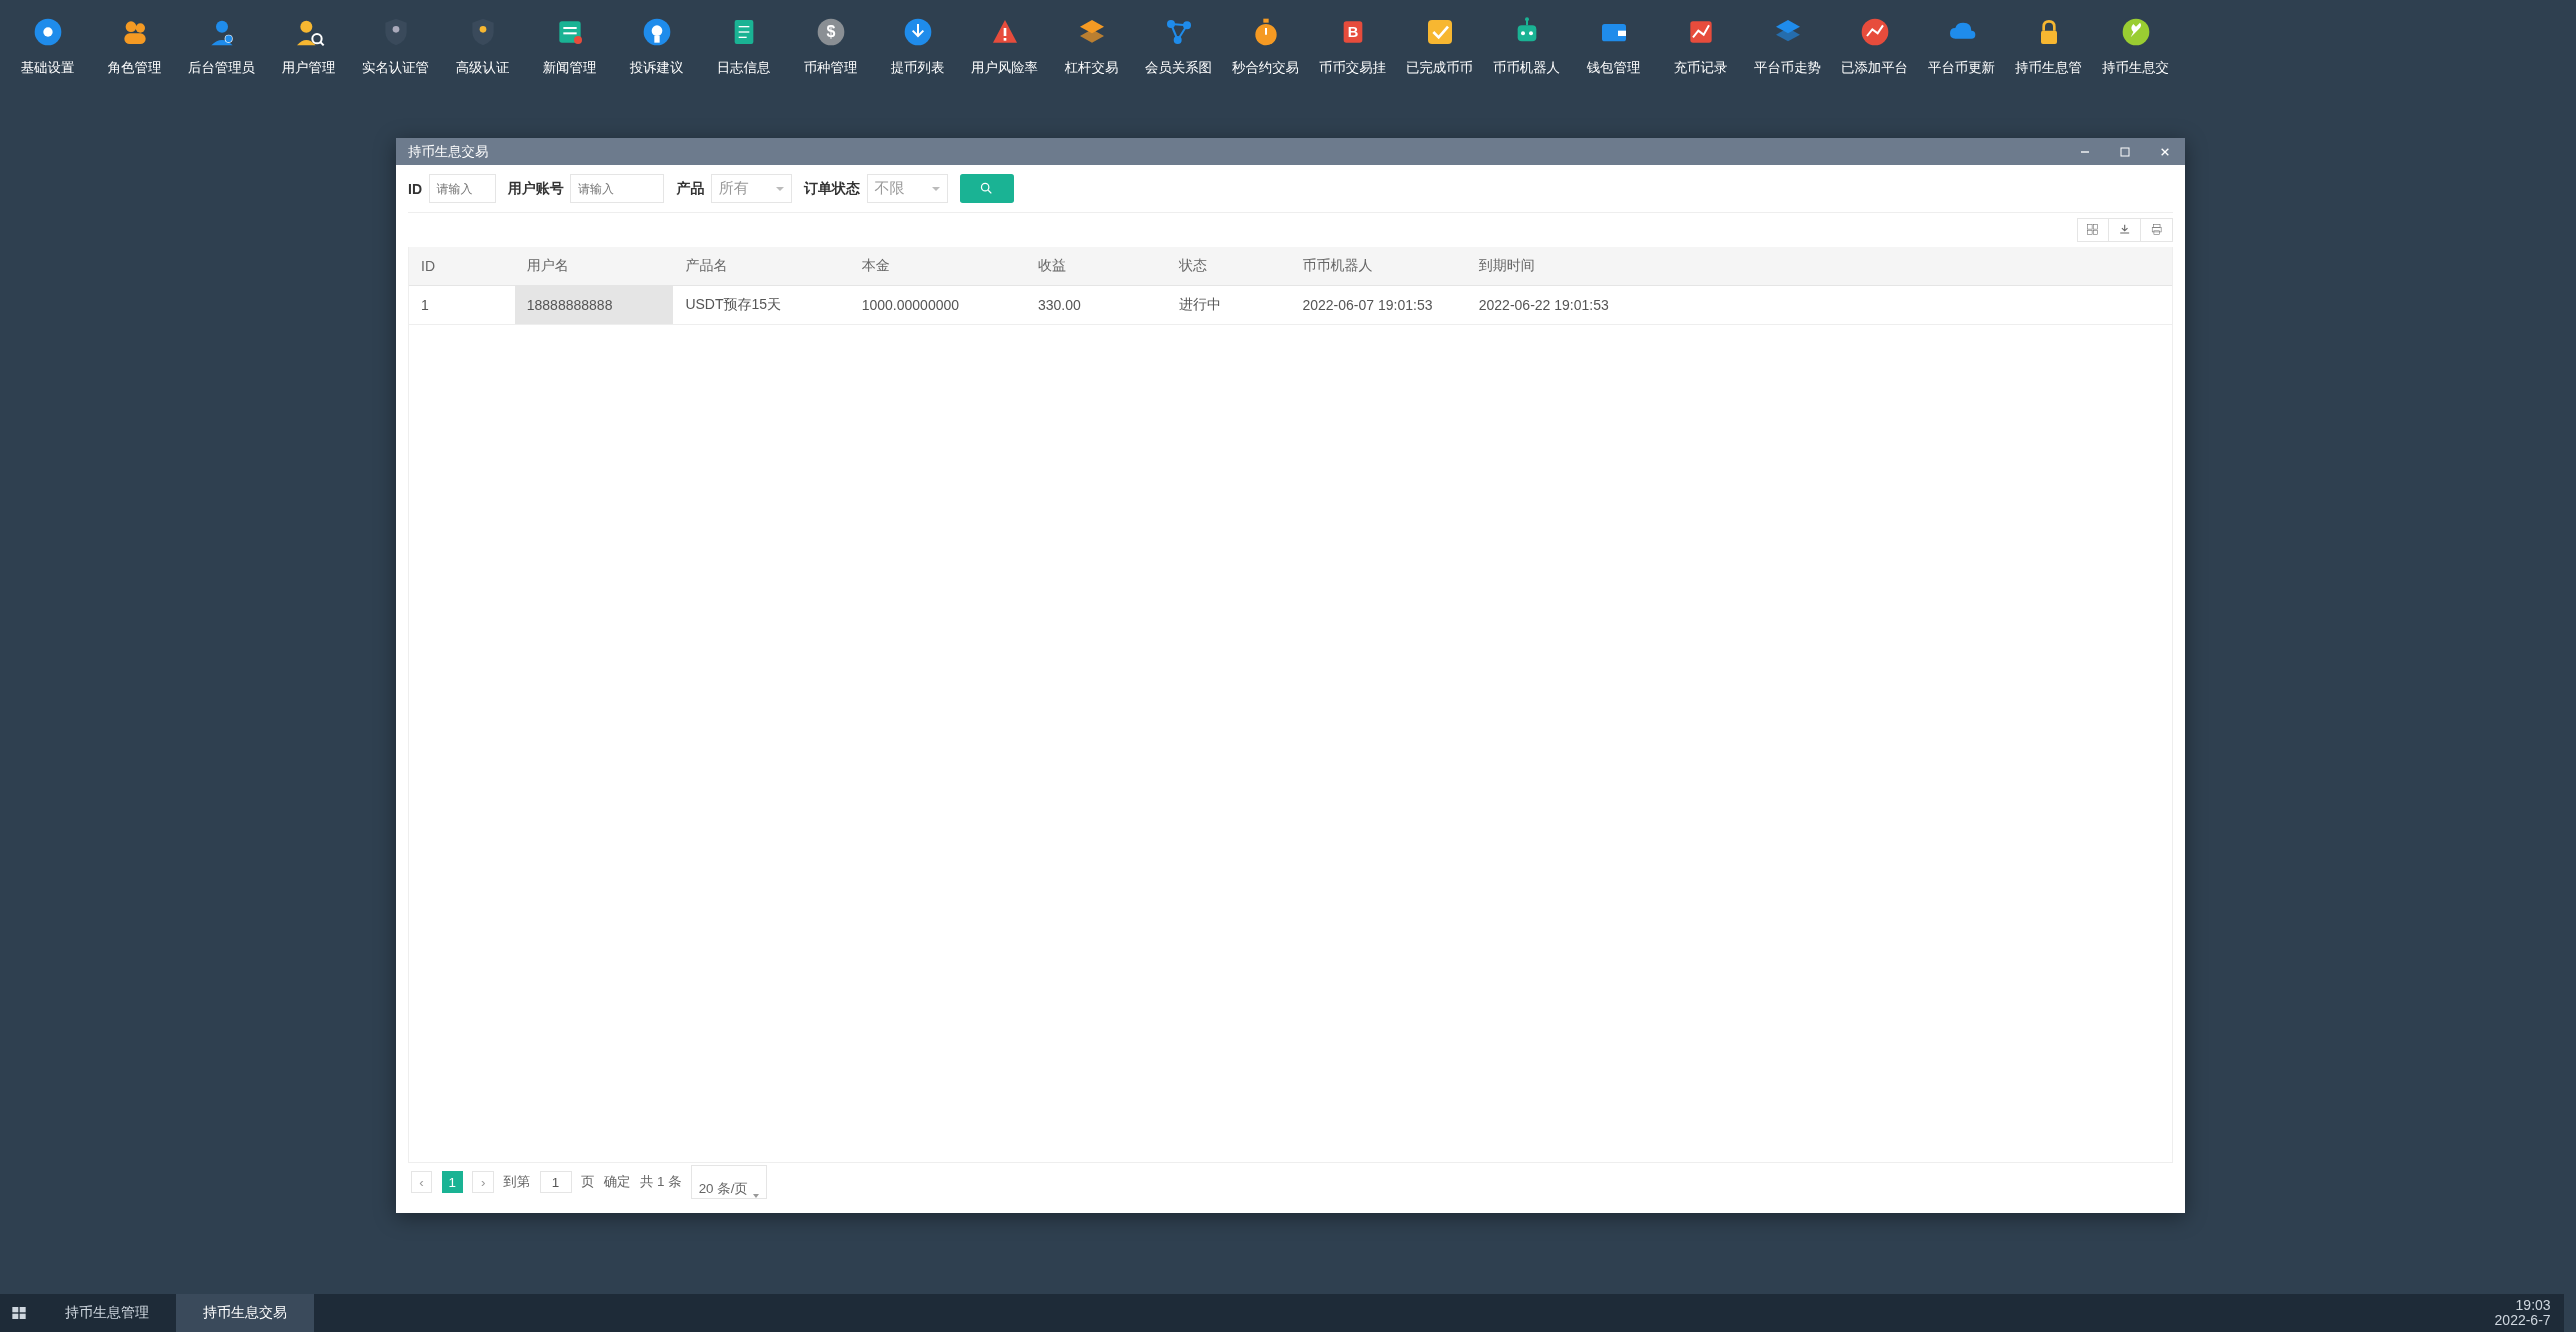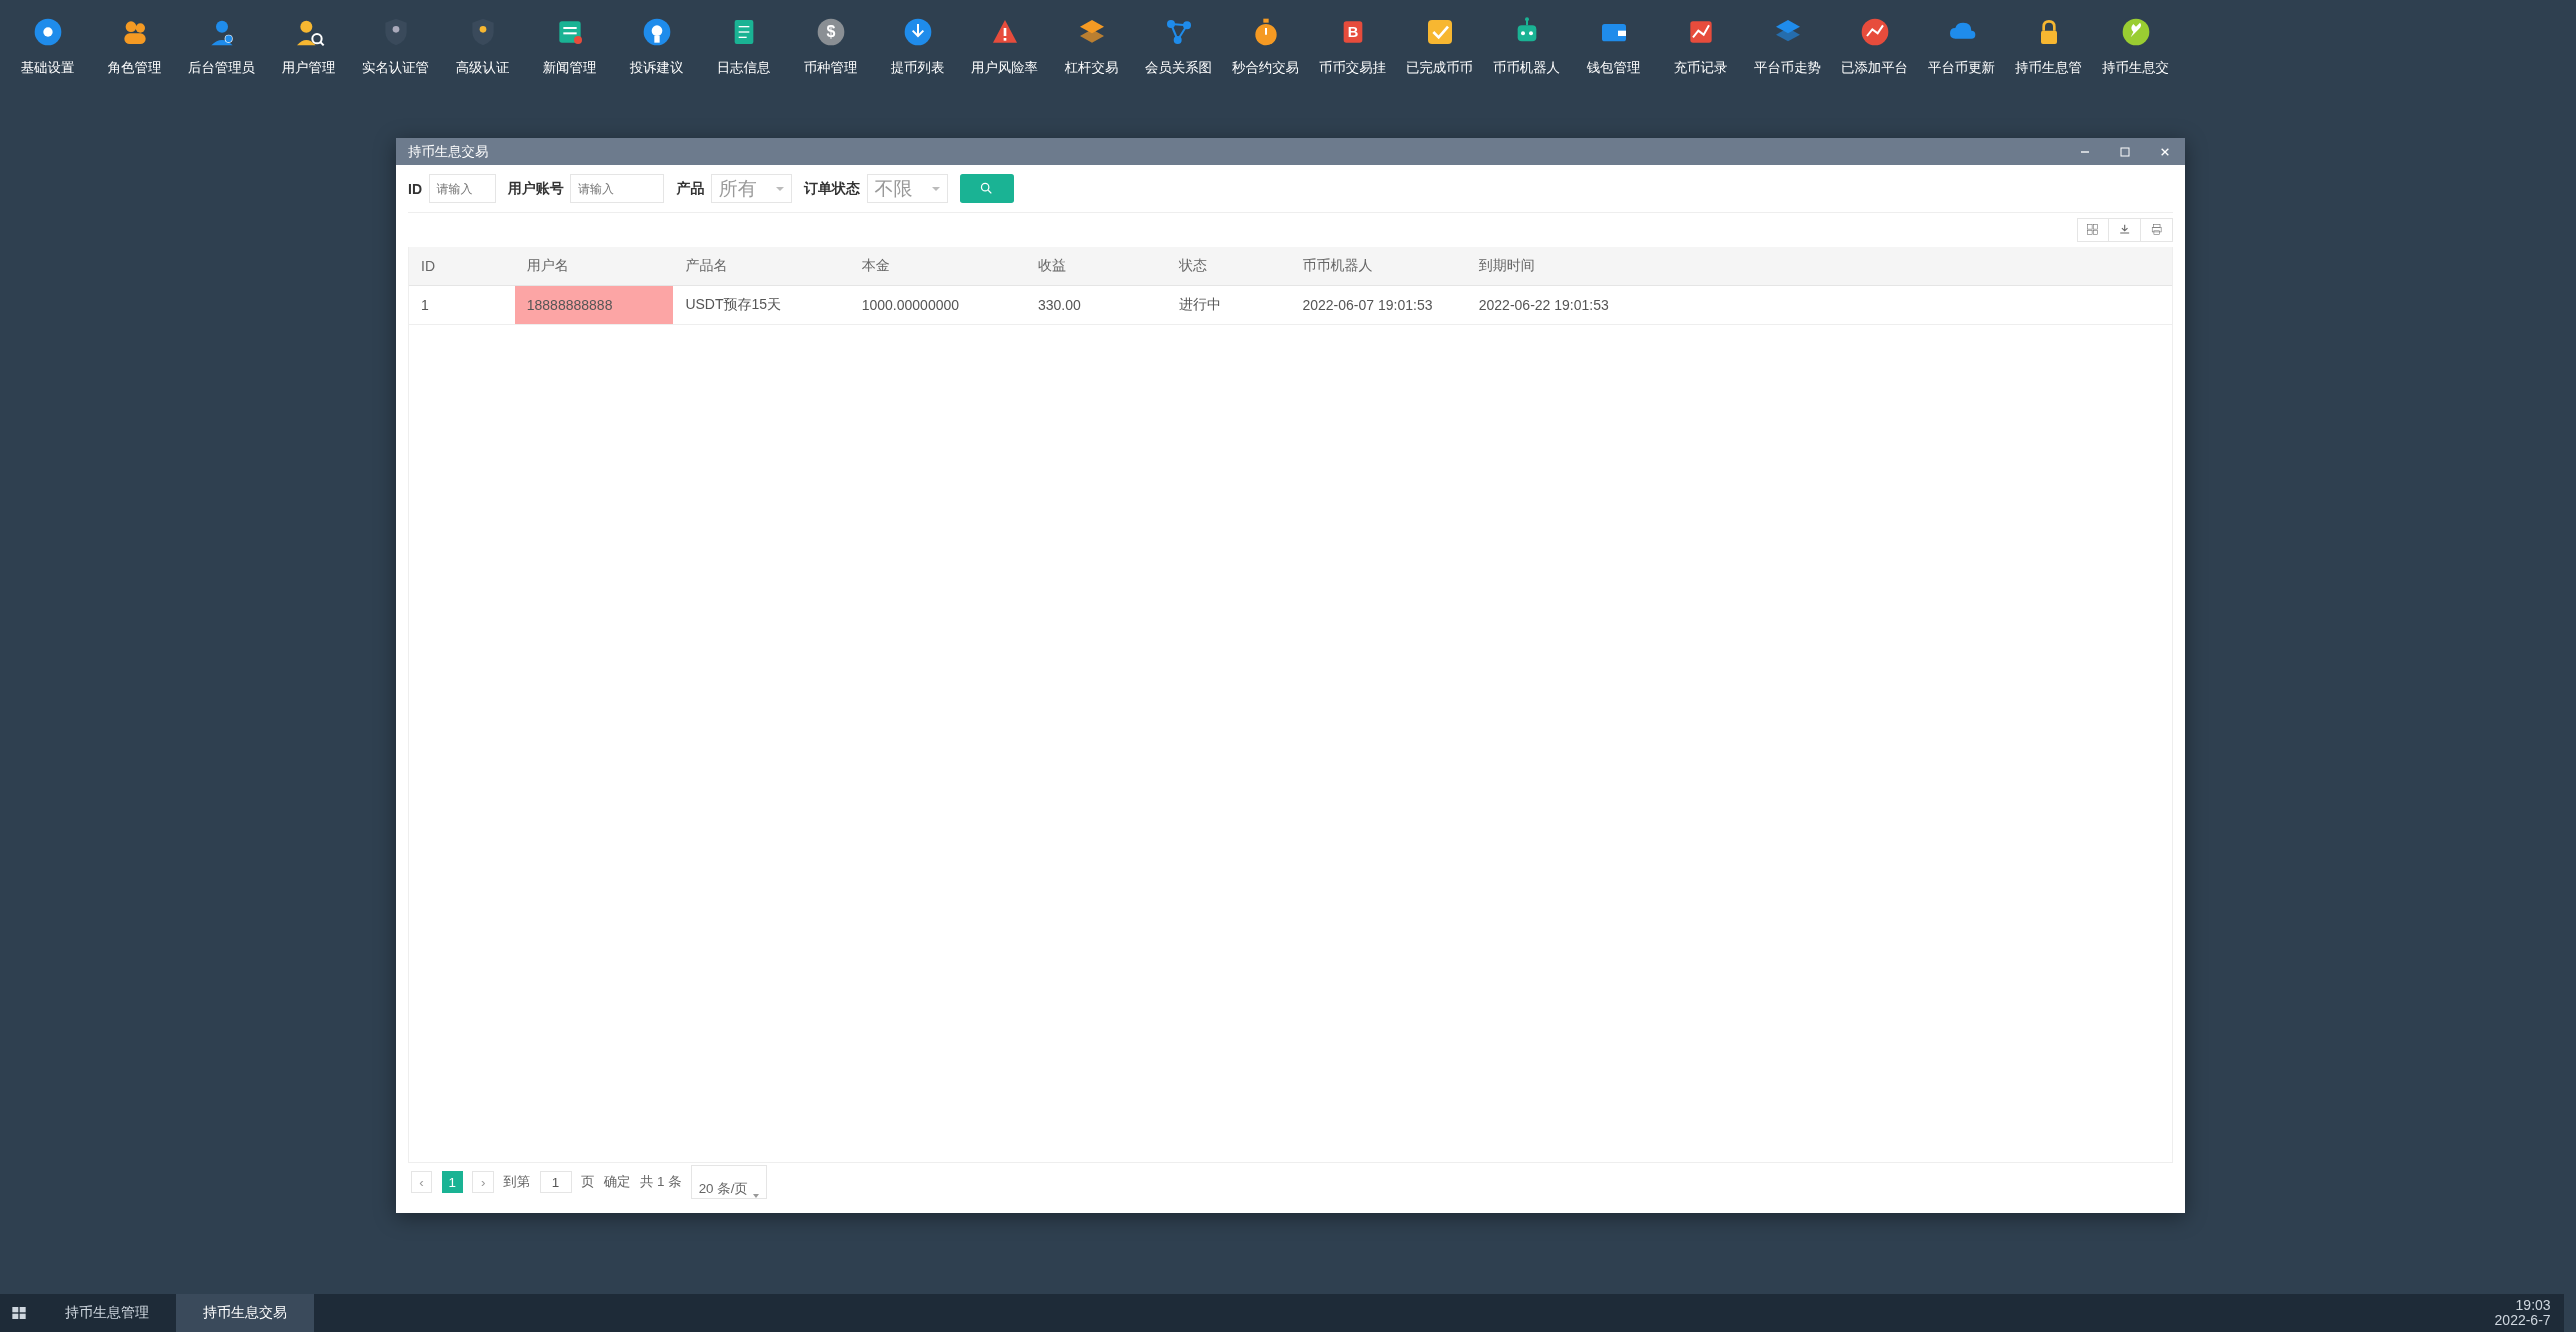--- a/index.html
+++ b/index.html
@@ -98,21 +98,21 @@
   font-size: 12px;
   color: #555;
 }
 .fld.wider input { width: 94px; }
 .fld .select {
   height: 29.5px; width: 81px;
   border: 0.7px solid #e5e5e5;
   display: flex; align-items: center; justify-content: space-between;
   padding: 0 6.7px;
   color: #999;
-  font-size: 19px;
+  font-size: 15px;
   cursor: pointer;
 }
 .fld .select .caret {
   width:0;height:0;border-left:4px solid transparent;border-right:4px solid transparent;border-top:4.7px solid #bbb;
 }
 .search-btn {
   width: 54px; height: 29.5px;
   background: #1ab394;
   display: flex; align-items: center; justify-content: center;
   border-radius: 2.7px;
@@ -144,21 +144,21 @@
 }
 table.grid th {
   background: #f5f5f5; color:#666; font-weight: normal;
   height: 38px; text-align:left; padding-left: 12px;
   border-bottom: 0.7px solid #e5e5e5;
 }
 table.grid td {
   height:39px; padding-left:12px; border-bottom:0.7px solid #eee;
   color:#555;
 }
-.cell-hl { background:#fca5a5; color:#fff; }
+.cell-hl { background:#e5e5e5; color:#fff; }
 .table-wrap { flex:1; overflow:auto; border:0.7px solid #eee; border-top:none; }
 
 
 .pager {
   height: 38px; display:flex; align-items:center; gap:9.4px;
   font-size:13.4px; color:#666; padding: 0 2.7px;
 }
 .pg-btn {
   width:21.5px;height:21.5px;border:0.7px solid #e5e5e5;display:flex;align-items:center;justify-content:center;cursor:pointer;color:#999;
 }

